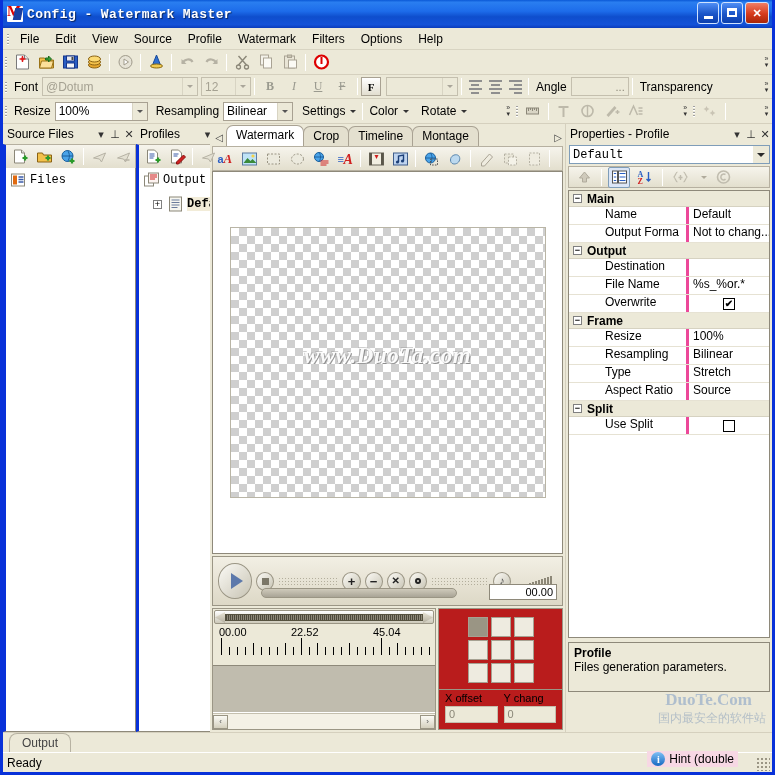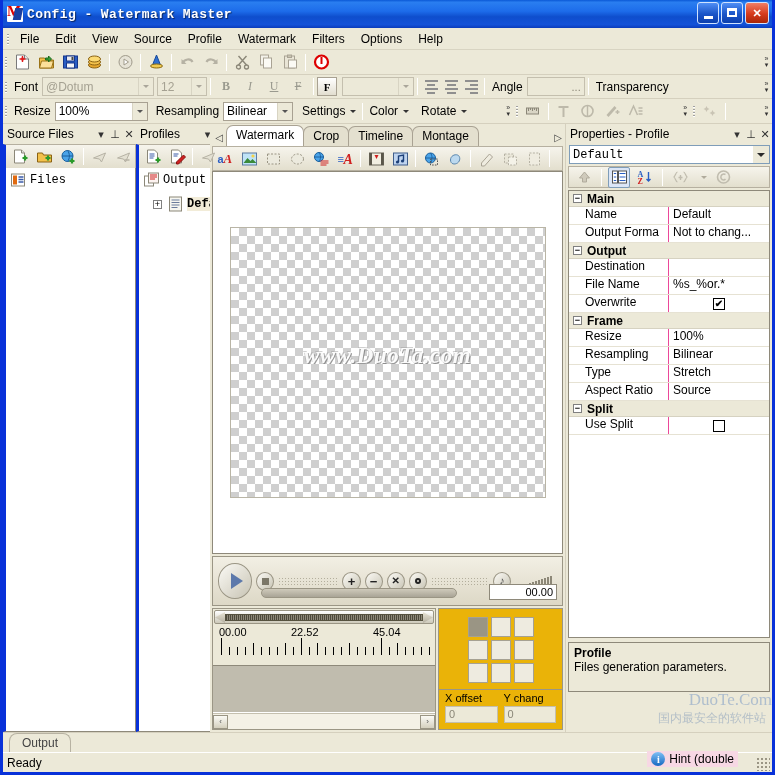--- a/index.html
+++ b/index.html
@@ -235,21 +235,21 @@
      background: repeating-linear-gradient(to right,#4e4a3c 0 1px,#8d8878 1px 2px); border:1px solid #56523f;}
   .tl-scroll .cap { position:absolute; top:1px; width:10px;height:11px; background:linear-gradient(#e9e5d6,#b4afa0); }
   .tl-scroll .cap.l { left:0; clip-path: polygon(100% 0,100% 100%,0 50%);}
   .tl-scroll .cap.r { right:0; clip-path: polygon(0 0,0 100%,100% 50%);}
   .ruler { height:40px; flex:0 0 40px; background:#ece9d8; position:relative; overflow:hidden;}
   .ruler .lbl { position:absolute; top:1px; font-size:11px; color:#000;}
   .ruler .tick { position:absolute; bottom:10px; width:1px; background:#000;}
   .tl-track { flex:1 1 auto; background:#c0bcae; border-top:1px solid #8e897a; border-bottom:1px solid #fff;}
   .tl-hscroll { height:16px; flex:0 0 16px; background:#f4f1e6; border-top:1px solid #c5c0af; display:flex; align-items:center; justify-content:space-between;}
   .hsbtn{ width:15px;height:14px;background:linear-gradient(#fbfaf5,#d5d0be); border:1px solid #9a9584; display:flex;align-items:center;justify-content:center;font-size:8px;color:#555;}
-  .tl-side { width:125px; flex:0 0 125px; border:1px solid #9b9685; background:#eab308; display:flex; flex-direction:column;}
+  .tl-side { width:125px; flex:0 0 125px; border:1px solid #9b9685; background:#b91c1c; display:flex; flex-direction:column;}
   .anchor-grid{ display:grid; grid-template-columns:repeat(3,20px); grid-template-rows:repeat(3,20px); gap:3px; margin:8px auto 6px auto;}
   .anchor-grid div{ border:1px solid #a6a192; background:#eeebe0;}
   .anchor-grid div.on{ background:#9a9584;}
   .ofs-row{ display:flex; gap:6px; padding:0 6px 6px 6px; margin-top:auto;}
   .ofs-col{ flex:1 1 0; }
   .ofs-col .cap{ font-size:11px; color:#000; margin-bottom:2px;}
   .ofs-col .fld{ height:17px; border:1px solid #c4bfae; background:#ece9d8; font-size:11px; color:#8b8778; padding-left:3px; line-height:15px;}
 
   
   .prop-combo {
@@ -259,21 +259,21 @@
   .prop-combo .arrow{ margin-left:auto; width:16px;height:17px;background:#ece9d8;display:flex;align-items:center;justify-content:center;}
   .prop-combo .arrow::after{content:"";border-left:4px solid transparent;border-right:4px solid transparent;border-top:4px solid #2a2a2a;}
   .prop-toolbar{ height:22px; flex:0 0 22px; display:flex; align-items:center; gap:2px;
     background:linear-gradient(to bottom,#f6f4ec,#e3dfce); border:1px solid #b6b0a0; margin:0 2px; padding-left:3px;}
   .prop-grid{ flex:1 1 auto; background:#fff; border:1px solid #8e897a; margin:2px; overflow:hidden; min-height:0;}
   .pg-cat{ display:flex; align-items:center; height:16px; background:#ece9d8; font-weight:bold; font-size:12px;
            border-bottom:1px solid #d6d2c1;}
   .pg-cat .exp{ width:9px;height:9px;border:1px solid #808080;background:#fff;margin:0 5px 0 4px;
                 display:flex;align-items:center;justify-content:center;font-size:9px;line-height:7px;color:#000;}
   .pg-row{ display:flex; height:18px; border-bottom:1px solid #e6e2d3; font-size:12px;}
-  .pg-row .k{ width:100px; flex:0 0 100px; padding-left:16px; border-right:1px solid #ec4899; overflow:hidden; white-space:nowrap;}
+  .pg-row .k{ width:100px; flex:0 0 100px; padding-left:16px; border-right:3px solid #ec4899; overflow:hidden; white-space:nowrap;margin-left:20px;}
   .pg-row .v{ flex:1 1 auto; padding-left:4px; overflow:hidden; white-space:nowrap;}
   .pg-row .v.center{ display:flex; align-items:center; justify-content:center; padding-left:0;}
   .cb{ width:12px;height:12px;border:1px solid #000; background:#fff; display:flex;align-items:center;justify-content:center;
        font-size:10px; line-height:10px; font-weight:bold;}
   .hint-box{ height:50px; flex:0 0 50px; margin:2px; border:1px solid #8e897a; background:#ece9d8; padding:3px 5px;}
   .hint-box .t{ font-weight:bold; font-size:12px;}
   .hint-box .d{ font-size:12px;}
   .wm-stamp{ position:absolute; pointer-events:none; }
 
   
@@ -415,21 +415,21 @@
     </div>
     <div class="chev">
         <span class="a">»</span>
         <span class="a">▾</span>
       </div>
   </div>
 
   <div class="toolbar tb2">
     <div class="grip"></div>
     <span class="tb-label">Font</span>
-    <div class="combo disabled" style="width:112px">
+    <div class="combo disabled" style="width:156px">
       <span>@Dotum</span>
       <span class="arrow"></span>
     </div>
     <div class="combo disabled" style="width:50px;margin-left:3px">
       <span>12</span>
       <span class="arrow"></span>
     </div>
     <div class="sep"></div>
     <div class="tbtn">
         <span class="tb-label dim" style="font-weight:bold;font-family:'Liberation Serif',serif">B</span>
@@ -1014,21 +1014,21 @@
           </span>
         </div>
       </div>
 
       <div class="hint-box">
         <div class="t">Profile</div>
         <div class="d">Files generation parameters.</div>
       </div>
       <div style="height:38px;flex:0 0 38px;position:relative;overflow:hidden">
 
-        <div class="wm-stamp" style="right:0;top:-4px;font-size:17px;font-weight:normal;color:rgba(90,130,190,.42);font-family:'Liberation Serif',serif">DuoTe.Com</div>
+        <div class="wm-stamp" style="right:20px;top:-4px;font-size:17px;font-weight:bold;color:rgba(90,130,190,.42);font-family:'Liberation Serif',serif">DuoTe.Com</div>
         <div class="wm-stamp" style="right:6px;top:16px;font-size:12px;color:rgba(110,140,180,.45);font-family:'Liberation Sans',sans-serif">国内最安全的软件站</div>
       </div>
     </div>
   </div>
 
   <div class="bottom-tabs">
     <div class="btab">
       <span>Output</span>
     </div>
   </div>

